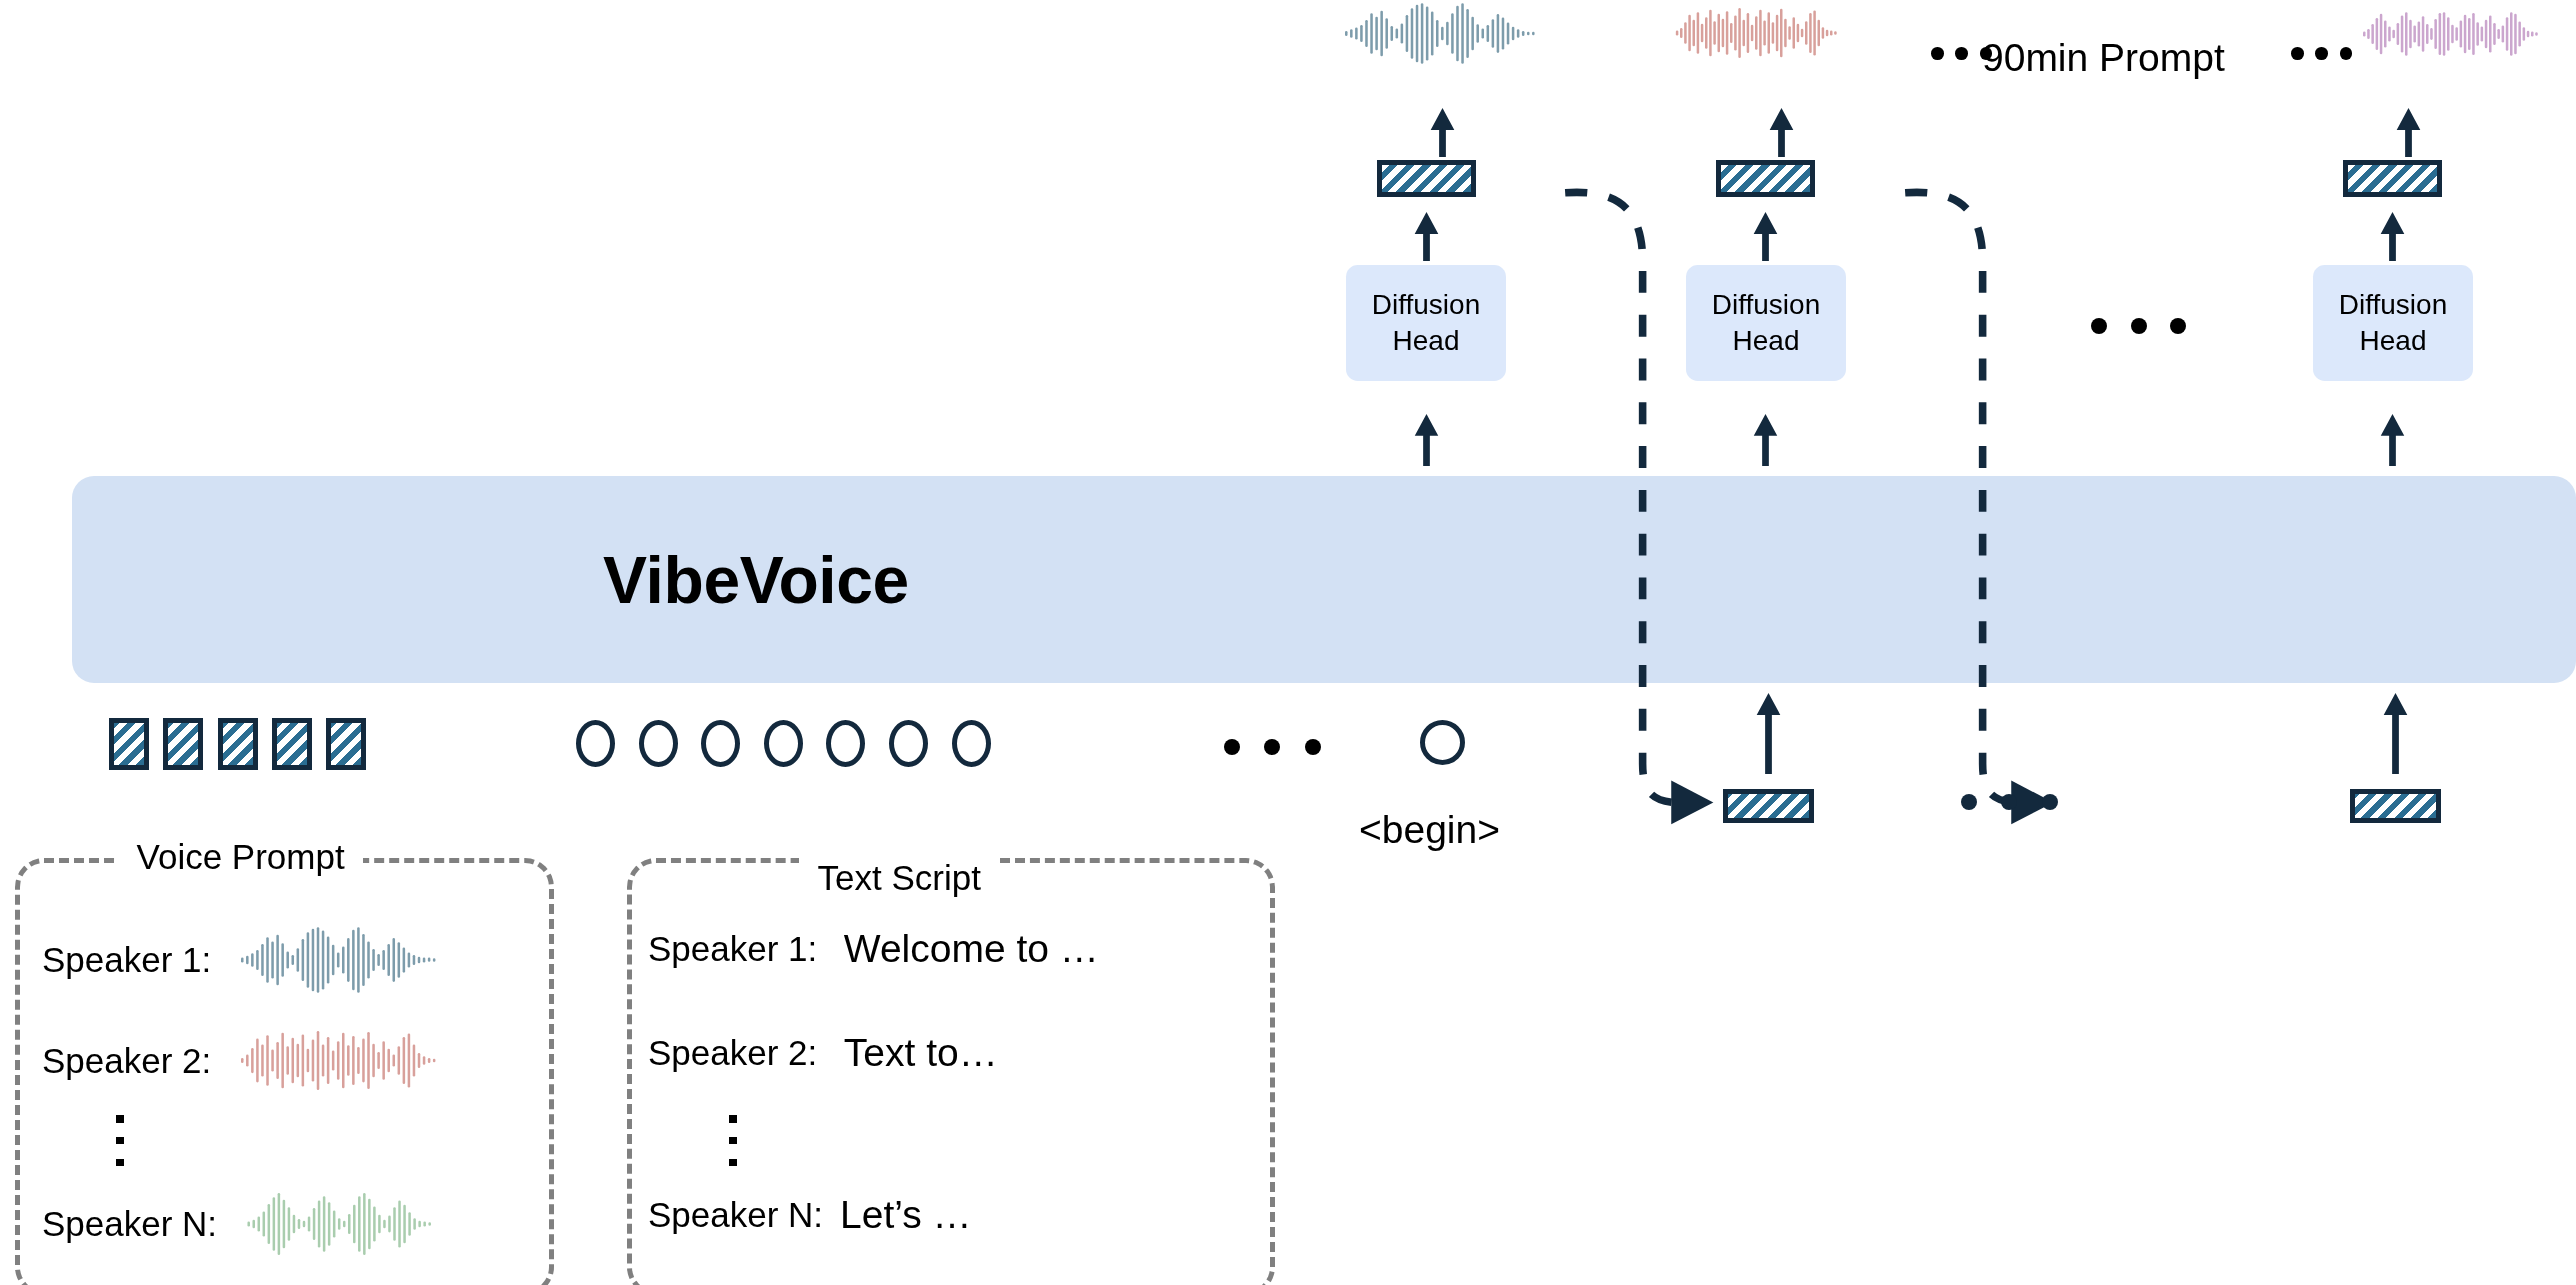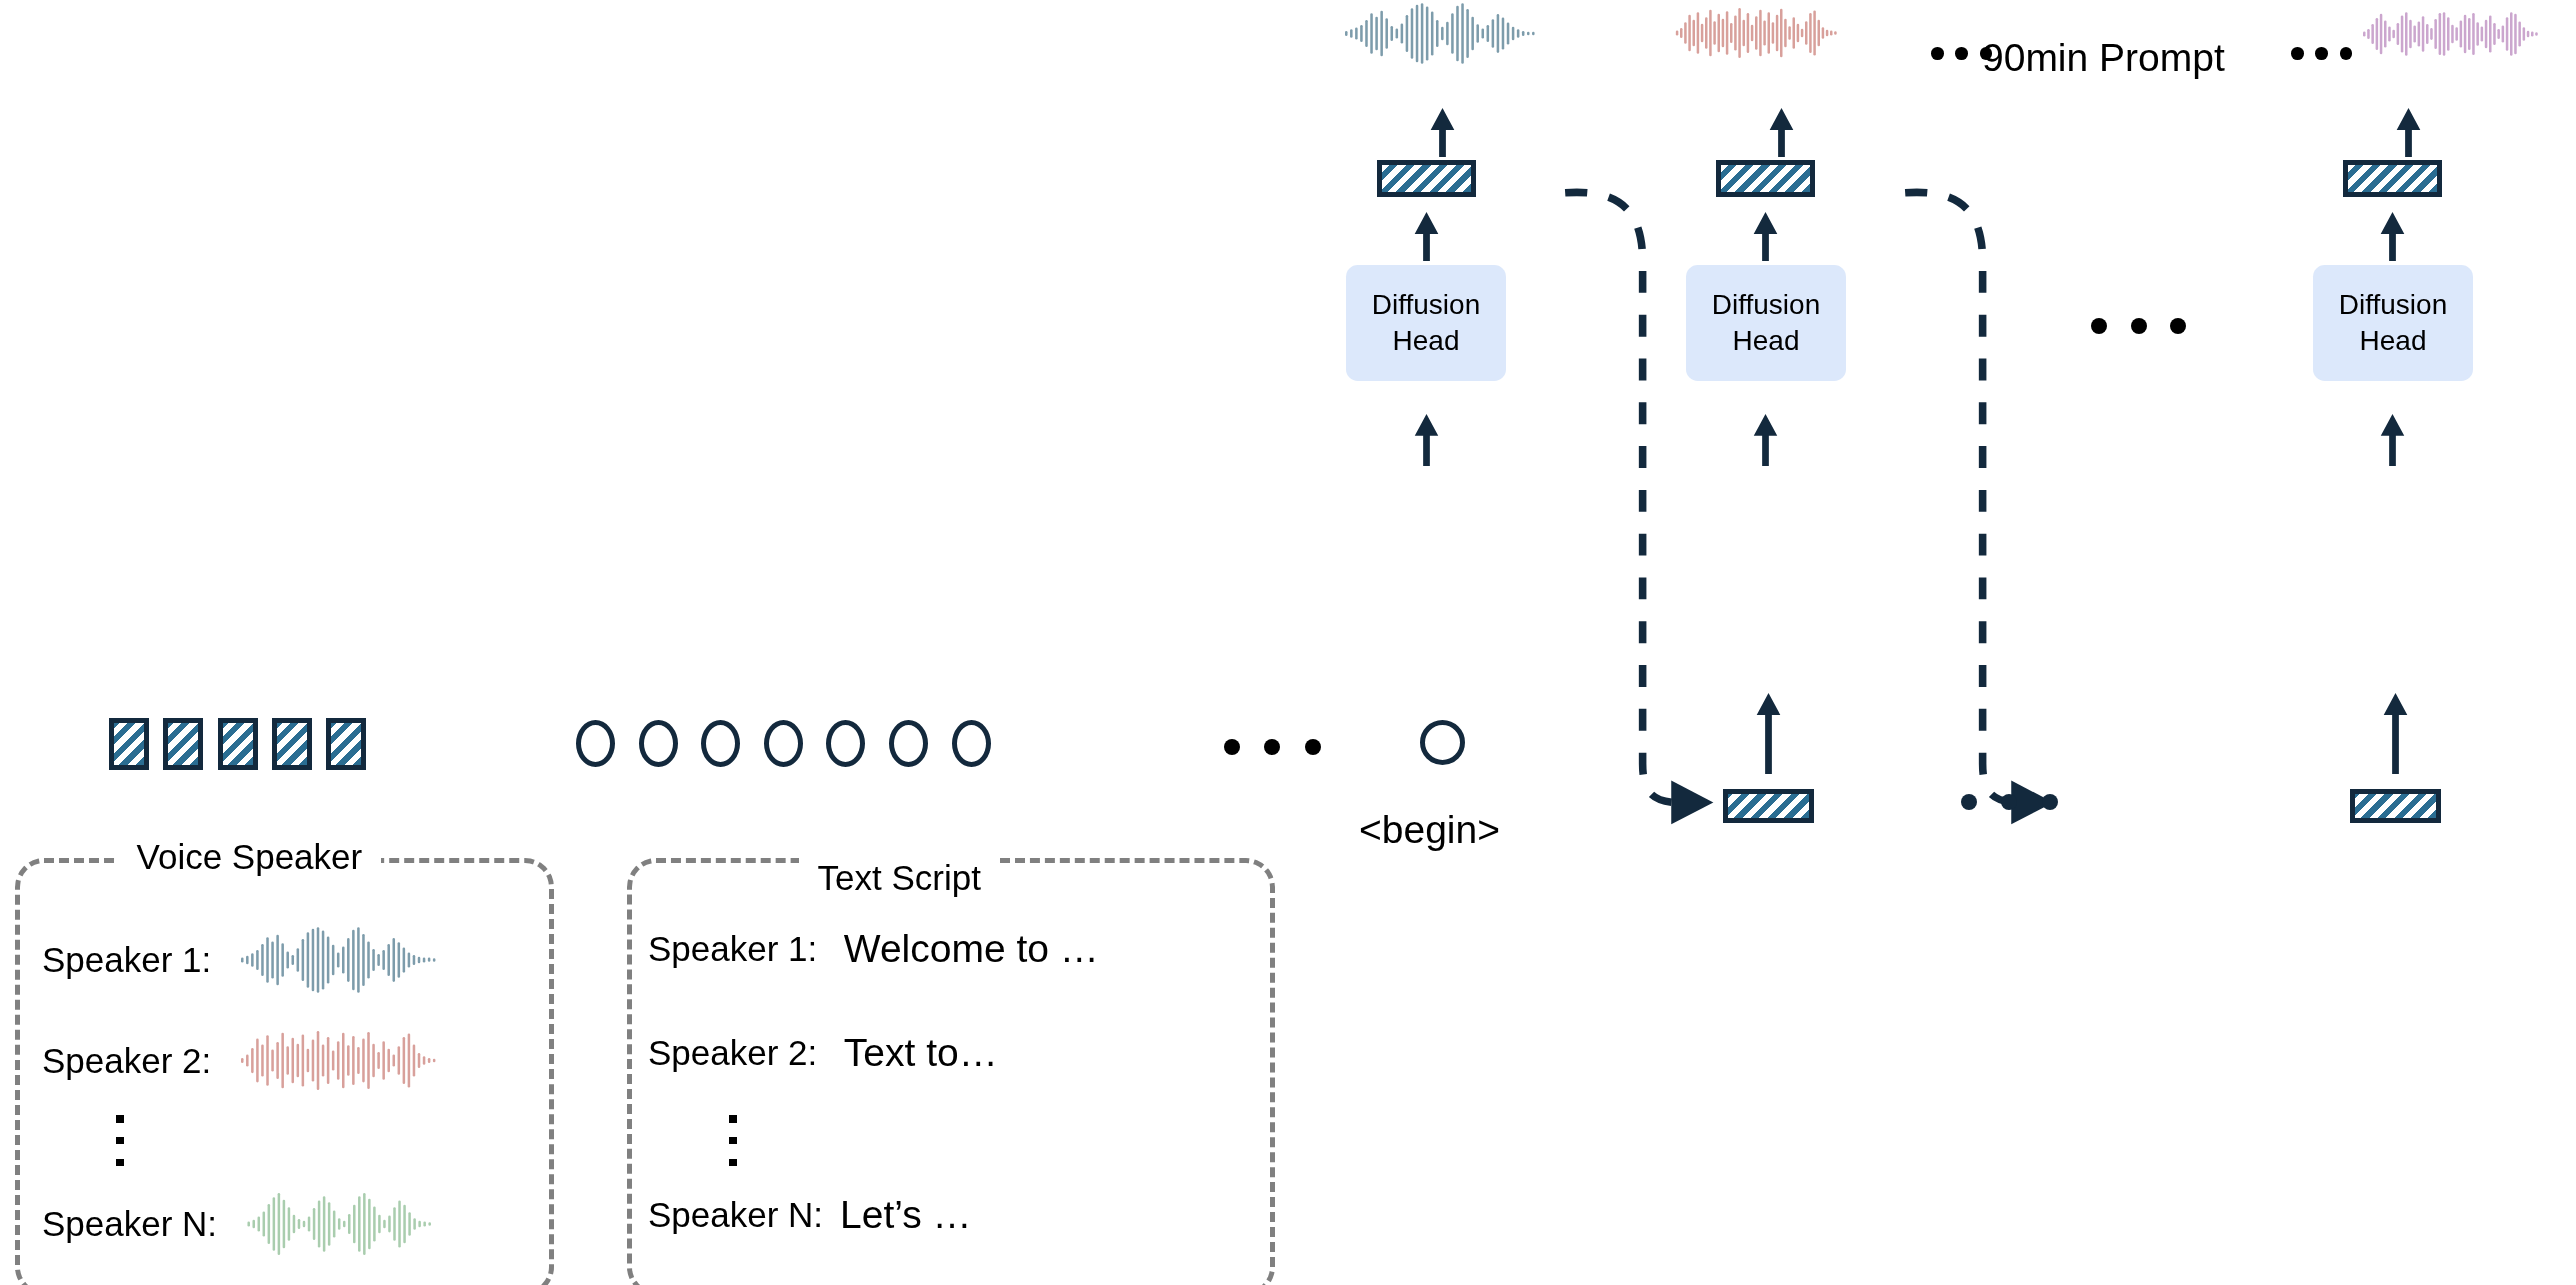--- a/index.html
+++ b/index.html
@@ -335,20 +335,23 @@
     <svg width="29" height="52" viewBox="0 0 34 62">
         <path d="M17 0 L31 26 L21 26 L21 62 L13 62 L13 26 L3 26 Z" fill="#13293d"></path>
       </svg>
   </div>
   <div class="abs uarrow" style="left:2378px; top:414px;">
     <svg width="29" height="52" viewBox="0 0 34 62">
         <path d="M17 0 L31 26 L21 26 L21 62 L13 62 L13 26 L3 26 Z" fill="#13293d"></path>
       </svg>
   </div>
 
+  <div class="abs vv-banner">
+    <span class="vv-title">VibeVoice</span>
+  </div>
 
   <svg class="abs fb" style="left:1565px; top:181px;" width="194" height="640" viewBox="0 0 230 760">
     <path d="M0 14 C 60 10, 92 30, 92 96 L 92 692 C 92 726, 104 736, 130 738" fill="none" stroke="#13293d" stroke-width="9" stroke-dasharray="26 26" stroke-linecap="butt"></path>
     <path d="M126 712 L 176 738 L 126 764 Z" fill="#13293d"></path>
   </svg>
 
   <svg class="abs fb" style="left:1905px; top:181px;" width="194" height="640" viewBox="0 0 230 760">
     <path d="M0 14 C 60 10, 92 30, 92 96 L 92 692 C 92 726, 104 736, 130 738" fill="none" stroke="#13293d" stroke-width="9" stroke-dasharray="26 26" stroke-linecap="butt"></path>
     <path d="M126 712 L 176 738 L 126 764 Z" fill="#13293d"></path>
   </svg>
@@ -408,21 +411,21 @@
         <path d="M17 0 L31 26 L21 26 L21 96 L13 96 L13 26 L3 26 Z" fill="#13293d"></path>
       </svg>
   </div>
   <div class="abs uarrow" style="left:2381px; top:693px;">
     <svg width="29" height="81" viewBox="0 0 34 96">
         <path d="M17 0 L31 26 L21 26 L21 96 L13 96 L13 26 L3 26 Z" fill="#13293d"></path>
       </svg>
   </div>
 
   <div class="abs group-box" style="left:15px; top:858px; width:539px; height:438px;"></div>
-  <div class="abs group-label" style="left:118px; top:837px;">Voice Speaker</div>
+  <div class="abs group-label" style="left:118px; top:837px;">Voice Prompt</div>
 
   <div class="abs spk-row" style="left:42px; top:927px;">
     <span class="spk-name">Speaker 1:</span>
     <svg class="wave" width="202" height="66" viewBox="0 0 240 78" style="margin-left:22px;">
       <g fill="#7d9cab">
         <rect x="0" y="36" width="3" height="6" rx="1.5"></rect>
           <rect x="6" y="34" width="3" height="10" rx="1.5"></rect>
         <rect x="12" y="31" width="3" height="16" rx="1.5"></rect>
           <rect x="18" y="27" width="3" height="24" rx="1.5"></rect>
         <rect x="24" y="20" width="3" height="38" rx="1.5"></rect>

